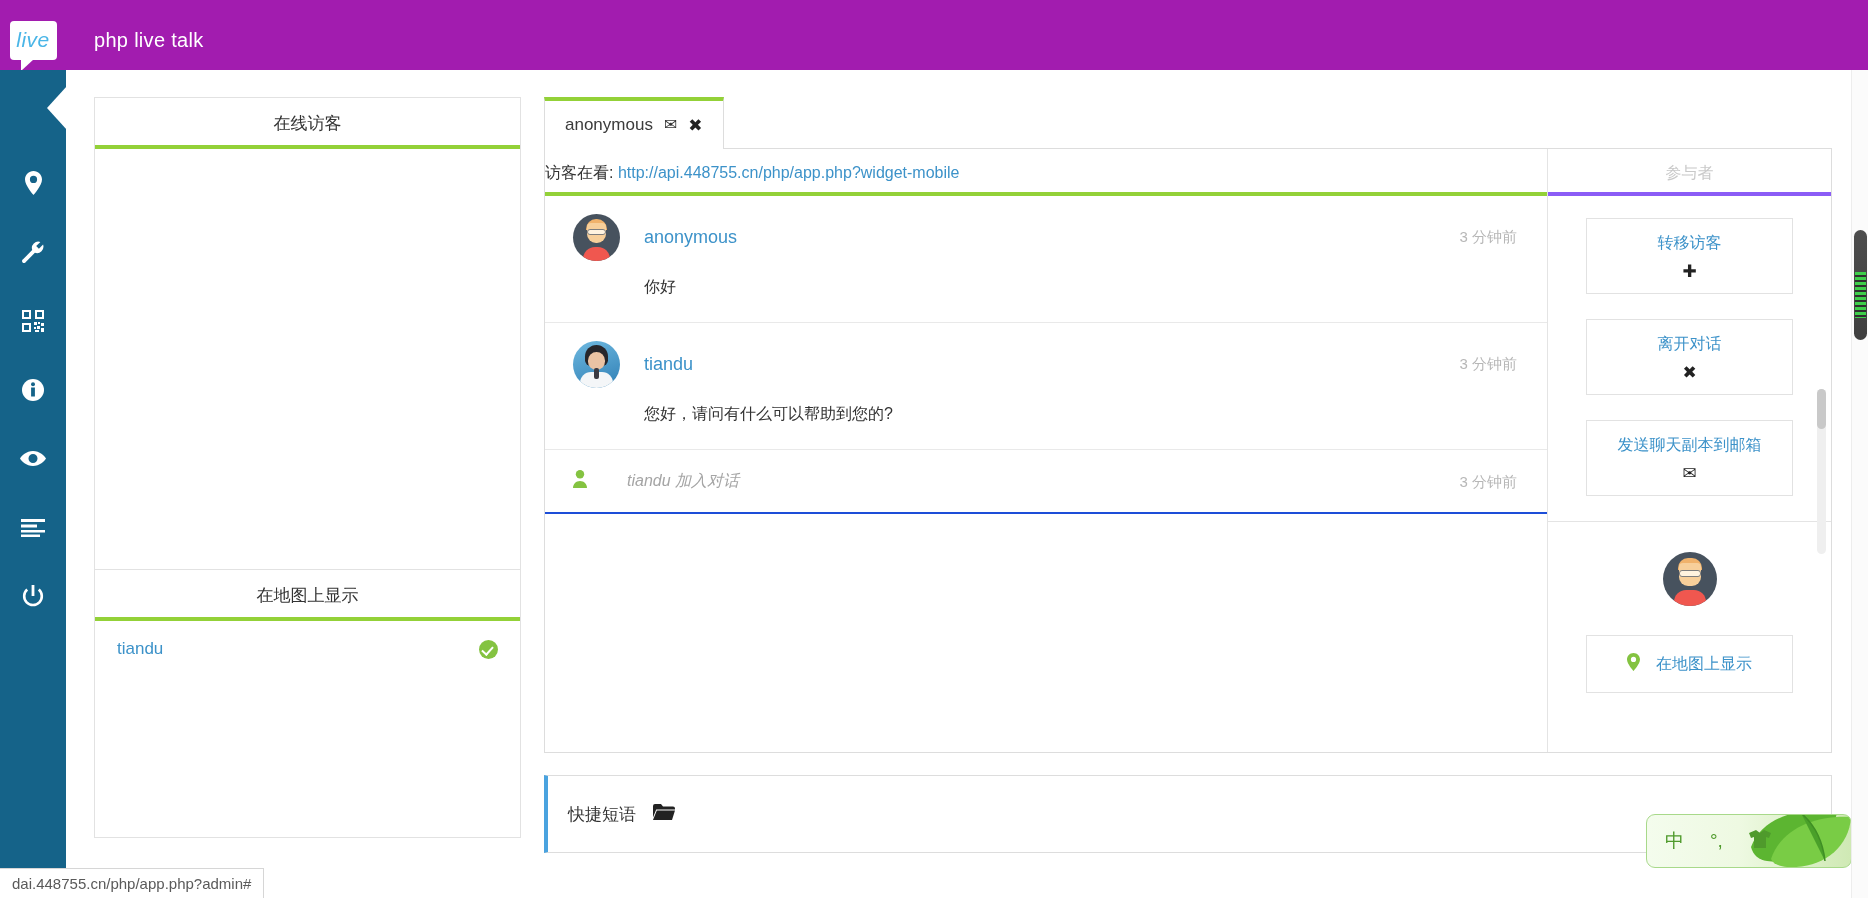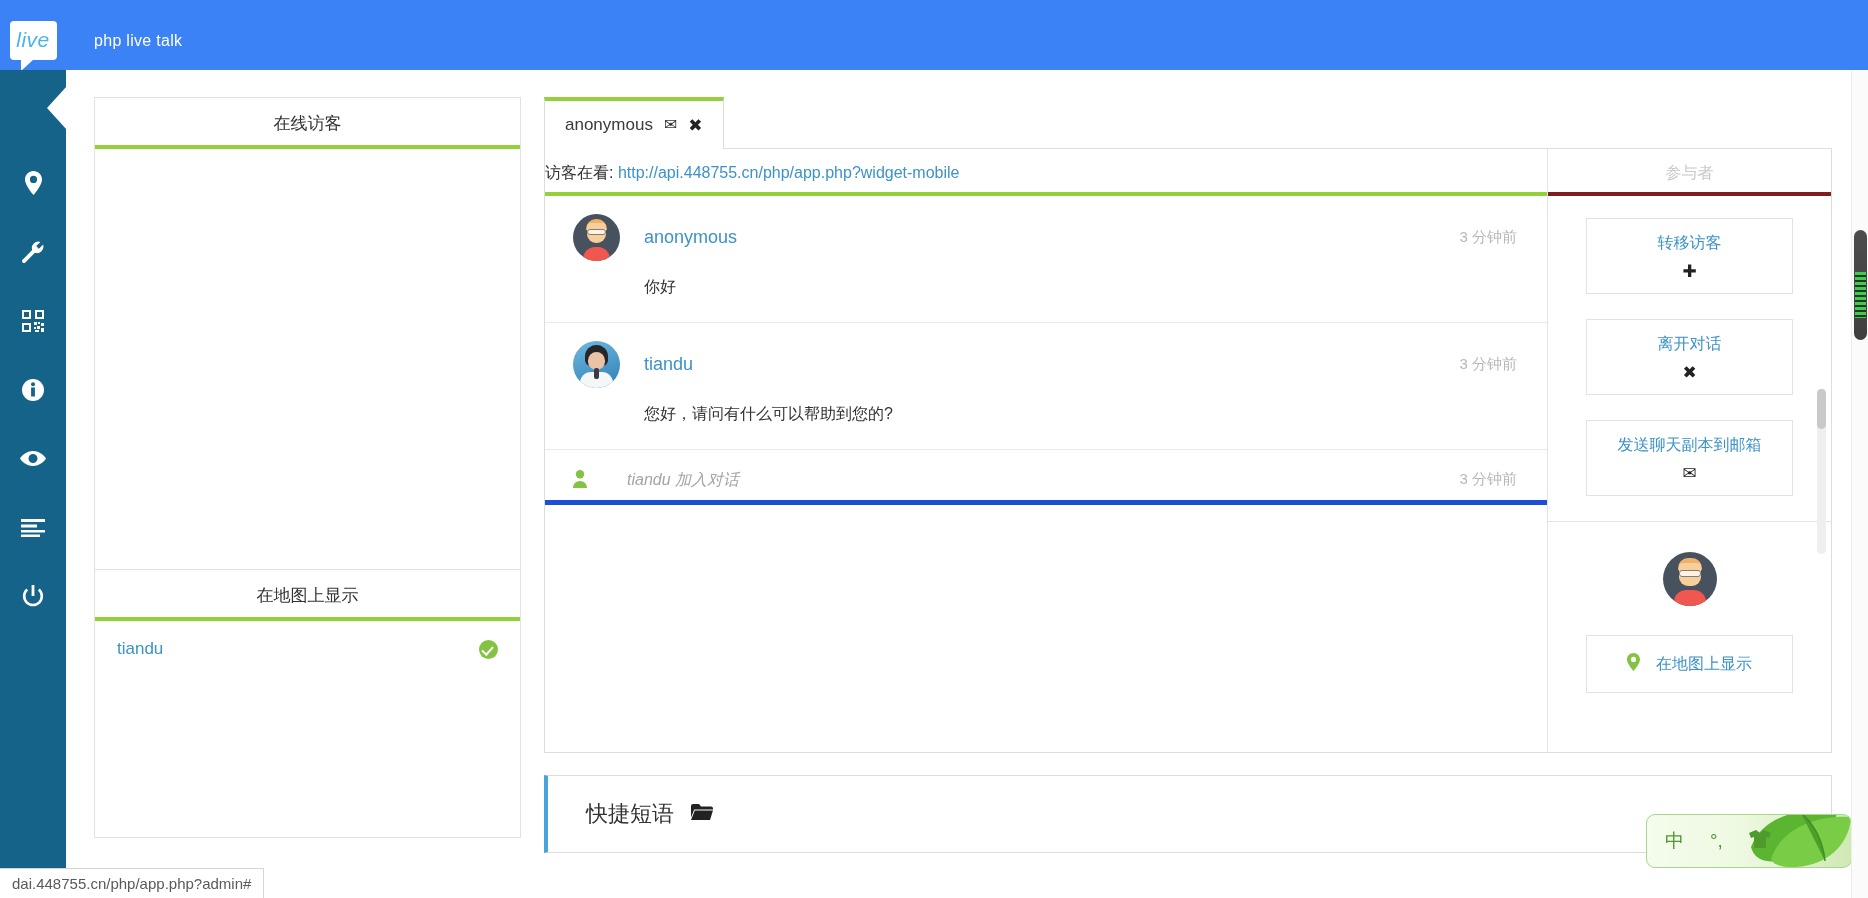--- a/index.html
+++ b/index.html
@@ -8,21 +8,21 @@
     width: 1868px; height: 898px;
     overflow: hidden;
     background: #ffffff;
     font-family: "Liberation Sans", "DejaVu Sans", sans-serif;
   }
 
   
   .topbar {
     position: absolute; top: 0; left: 0;
     width: 1868px; height: 81px;
-    background: #3b82f6;
+    background: #a21caf;
     display: flex; align-items: center;
   }
   .logo-box {
     width: 66px; height: 70px;
     display: flex; align-items: center; justify-content: center;
     position: relative;
   }
   .logo-bubble {
     width: 47px; height: 39px;
     background: #ffffff;
@@ -36,21 +36,21 @@
     border-left: 13px solid #ffffff;
     border-bottom: 12px solid transparent;
   }
   .logo-text {
     color: #49b5e7; font-style: italic;
     font-size: 21px; font-weight: 400;
     letter-spacing: .5px;
     margin-top: -2px;
   }
   .app-title {
-    color: #ffffff; font-size: 16px;
+    color: #ffffff; font-size: 20px;
     margin-left: 28px; font-weight: 400;
     letter-spacing: .3px;
   }
   .topbar-right {
     margin-left: auto; display: flex; align-items: center;
     padding-right: 28px; gap: 0;
   }
   .status-dot {
     width: 13px; height: 13px; border-radius: 50%;
     background: #93d138; margin-right: 16px;
@@ -218,37 +218,37 @@
     margin-left: 24px; font-size: 18px; color: #3c92c9;
   }
   .msg-time {
     margin-left: auto; font-size: 15px; color: #b7b7b7;
   }
   .msg-body {
     margin-left: 71px; margin-top: 16px;
     font-size: 16px; color: #333;
   }
   .sysmsg {
-    border-bottom: 5px solid #1d4ed8;
-    padding: 20px 30px 8px 28px;
-    display: flex; align-items: flex-start;
+    border-bottom: 2px solid #1d4ed8;
+    padding: 20px 30px 20px 28px;
+    display: flex; align-items: flex-end;
   }
   .sys-icon { width: 18px; flex: 0 0 auto; color: #84c341; }
   .sys-text {
     margin-left: 36px; font-style: italic;
     color: #a5a5a5; font-size: 16px;
   }
   .sys-time { margin-left: auto; font-size: 15px; color: #b7b7b7; }
 
   
   .chat-side { width: 283px; position: relative; }
   .side-head {
     height: 47px; line-height: 47px; text-align: center;
     font-size: 16px; color: #c9c9c9;
-    border-bottom: 4px solid #7f1d1d;
+    border-bottom: 4px solid #8b5cf6;
   }
   .side-actions { padding: 22px 38px 0 38px; }
   .side-btn {
     border: 1px solid #e2e2e2;
     text-align: center;
     padding: 14px 0 13px 0;
     margin-bottom: 25px;
     cursor: pointer;
     background: #ffffff;
   }
@@ -278,21 +278,21 @@
   
   .composer {
     margin-top: 22px;
     border: 1px solid #ddd;
     border-left: 4px solid #4aa3df;
     height: 78px;
     display: flex; align-items: center;
     padding-left: 20px;
     background: #ffffff;
   }
-  .quick-label { font-size: 22px; color: #333; margin-left: 18px; }
+  .quick-label { font-size: 17px; color: #333; }
   .folder-icon { margin-left: 17px; color: #222; }
   .msg-input {
     border: none; outline: none;
     margin-left: 22px;
     font-size: 17px; color: #9a9a9a;
     width: 800px;
     font-family: "Liberation Sans", "DejaVu Sans", sans-serif;
     background: transparent;
   }
 

